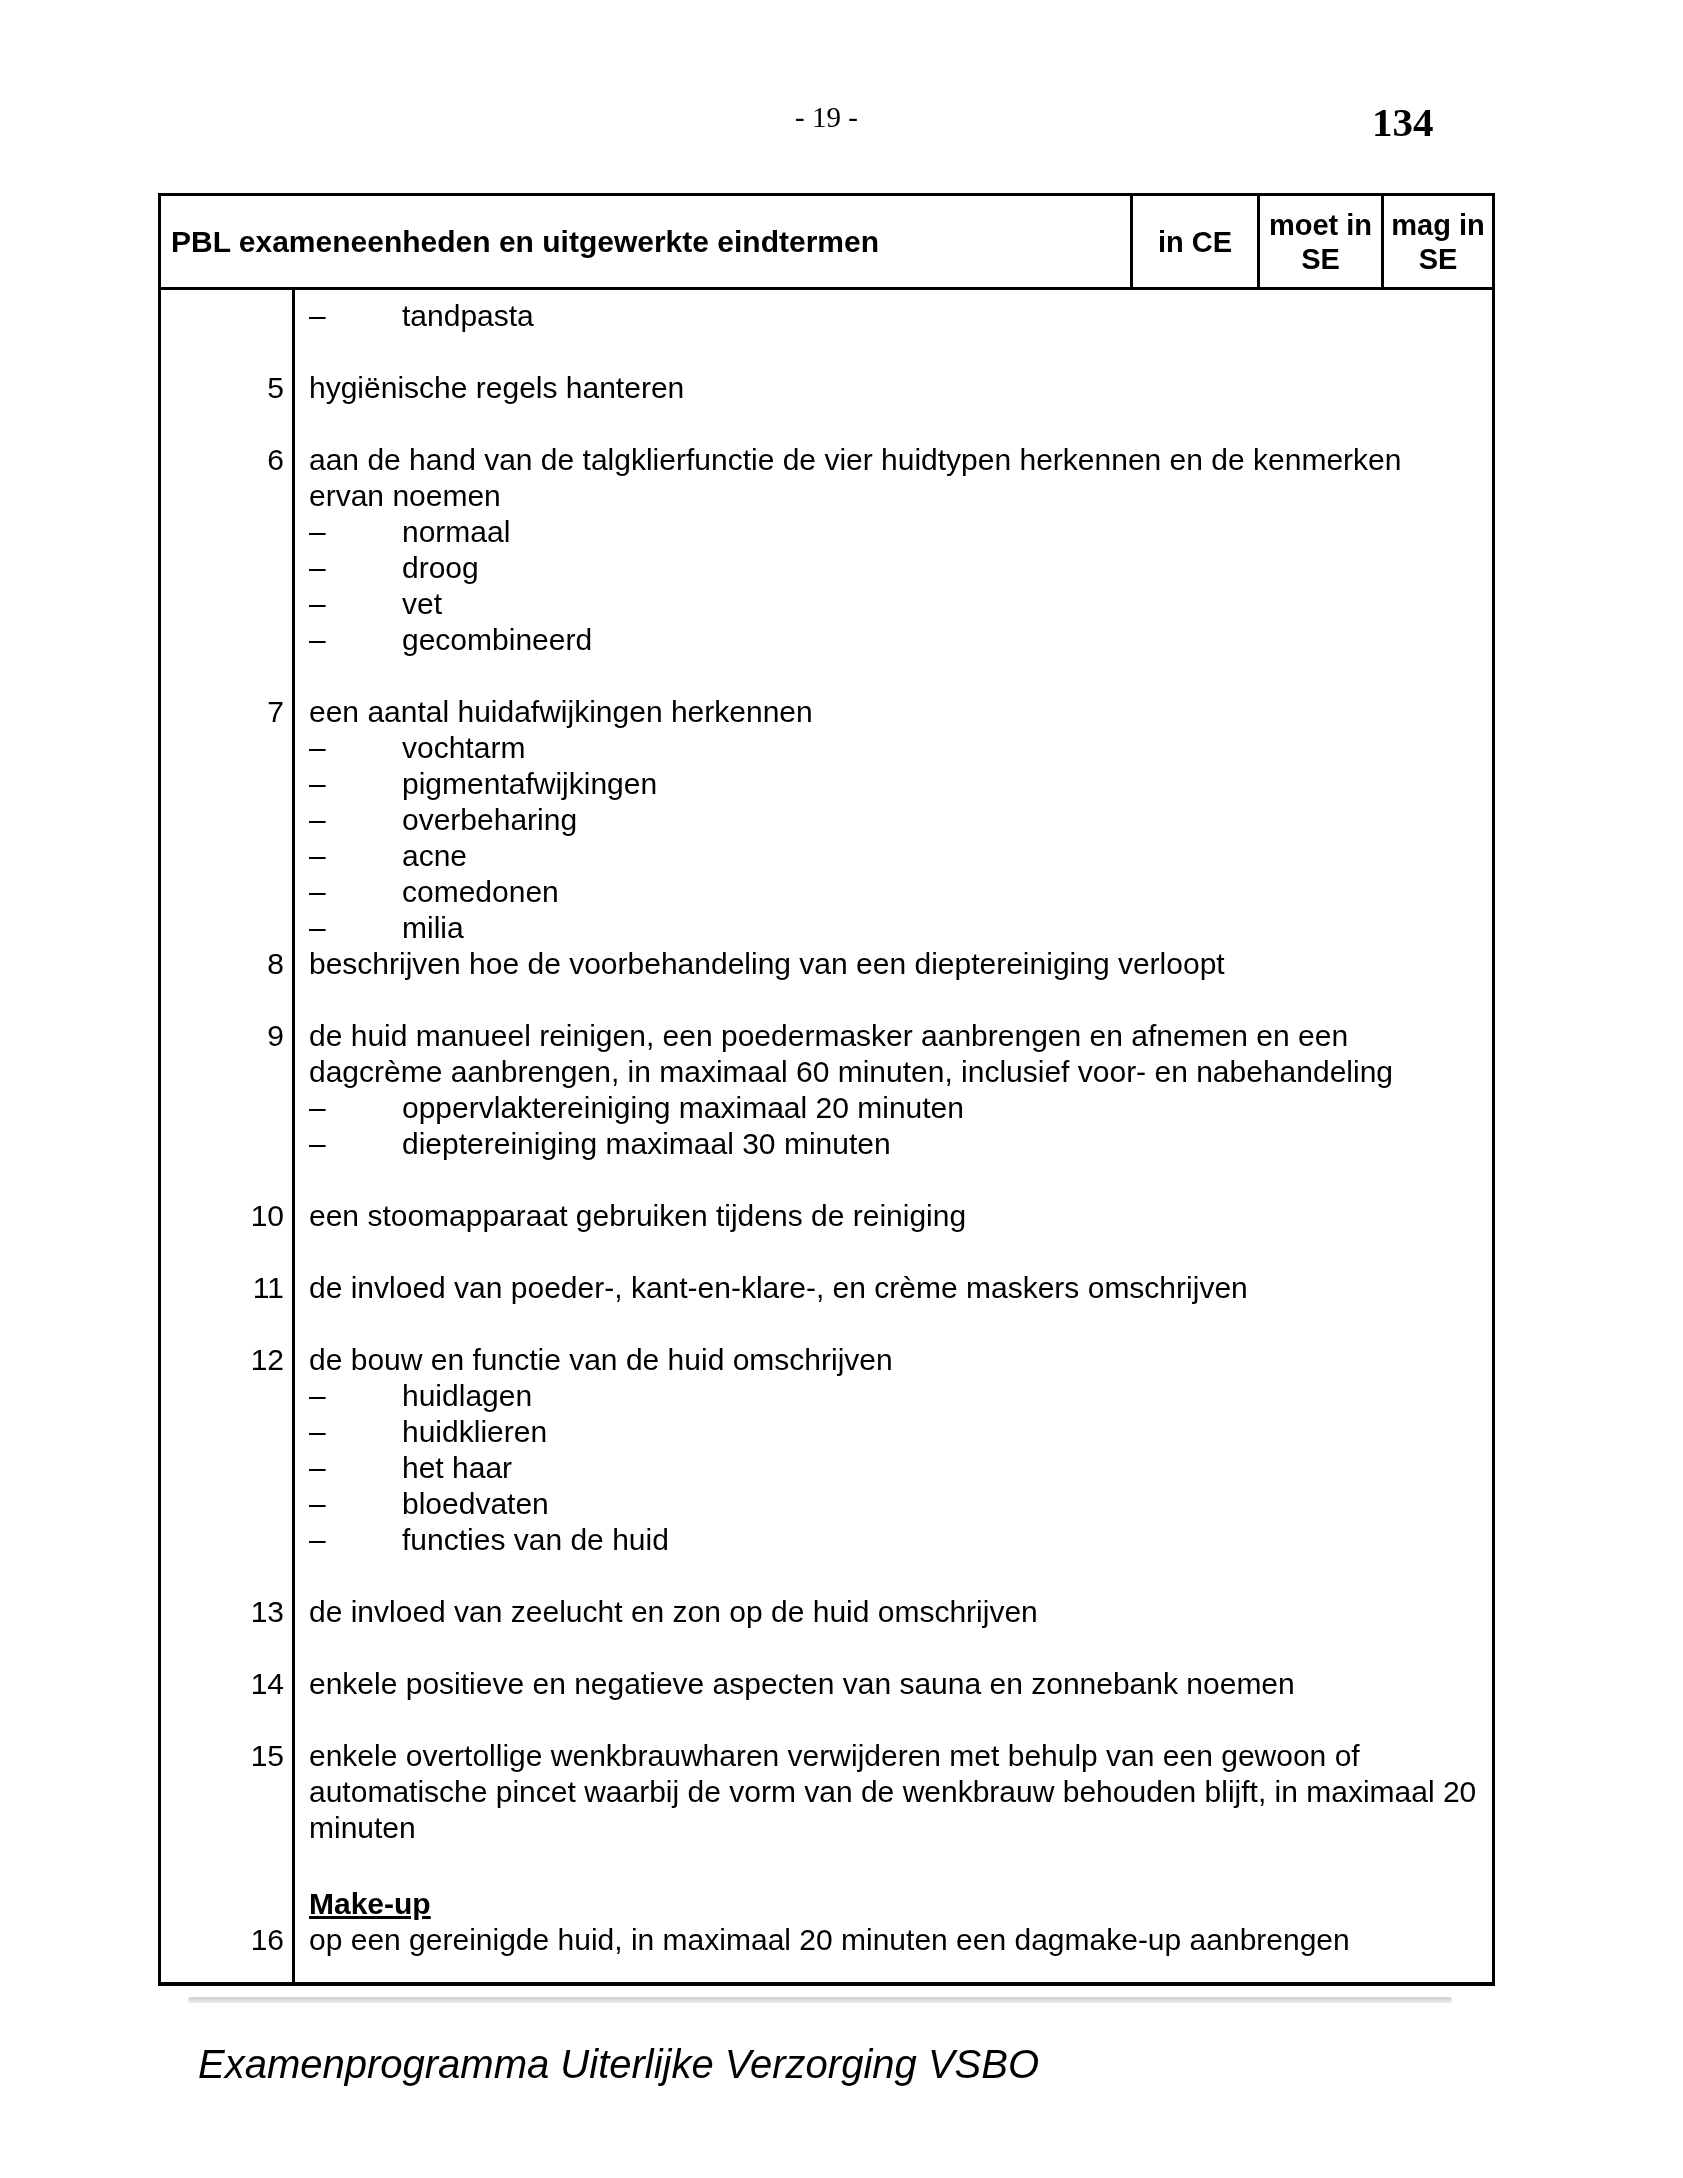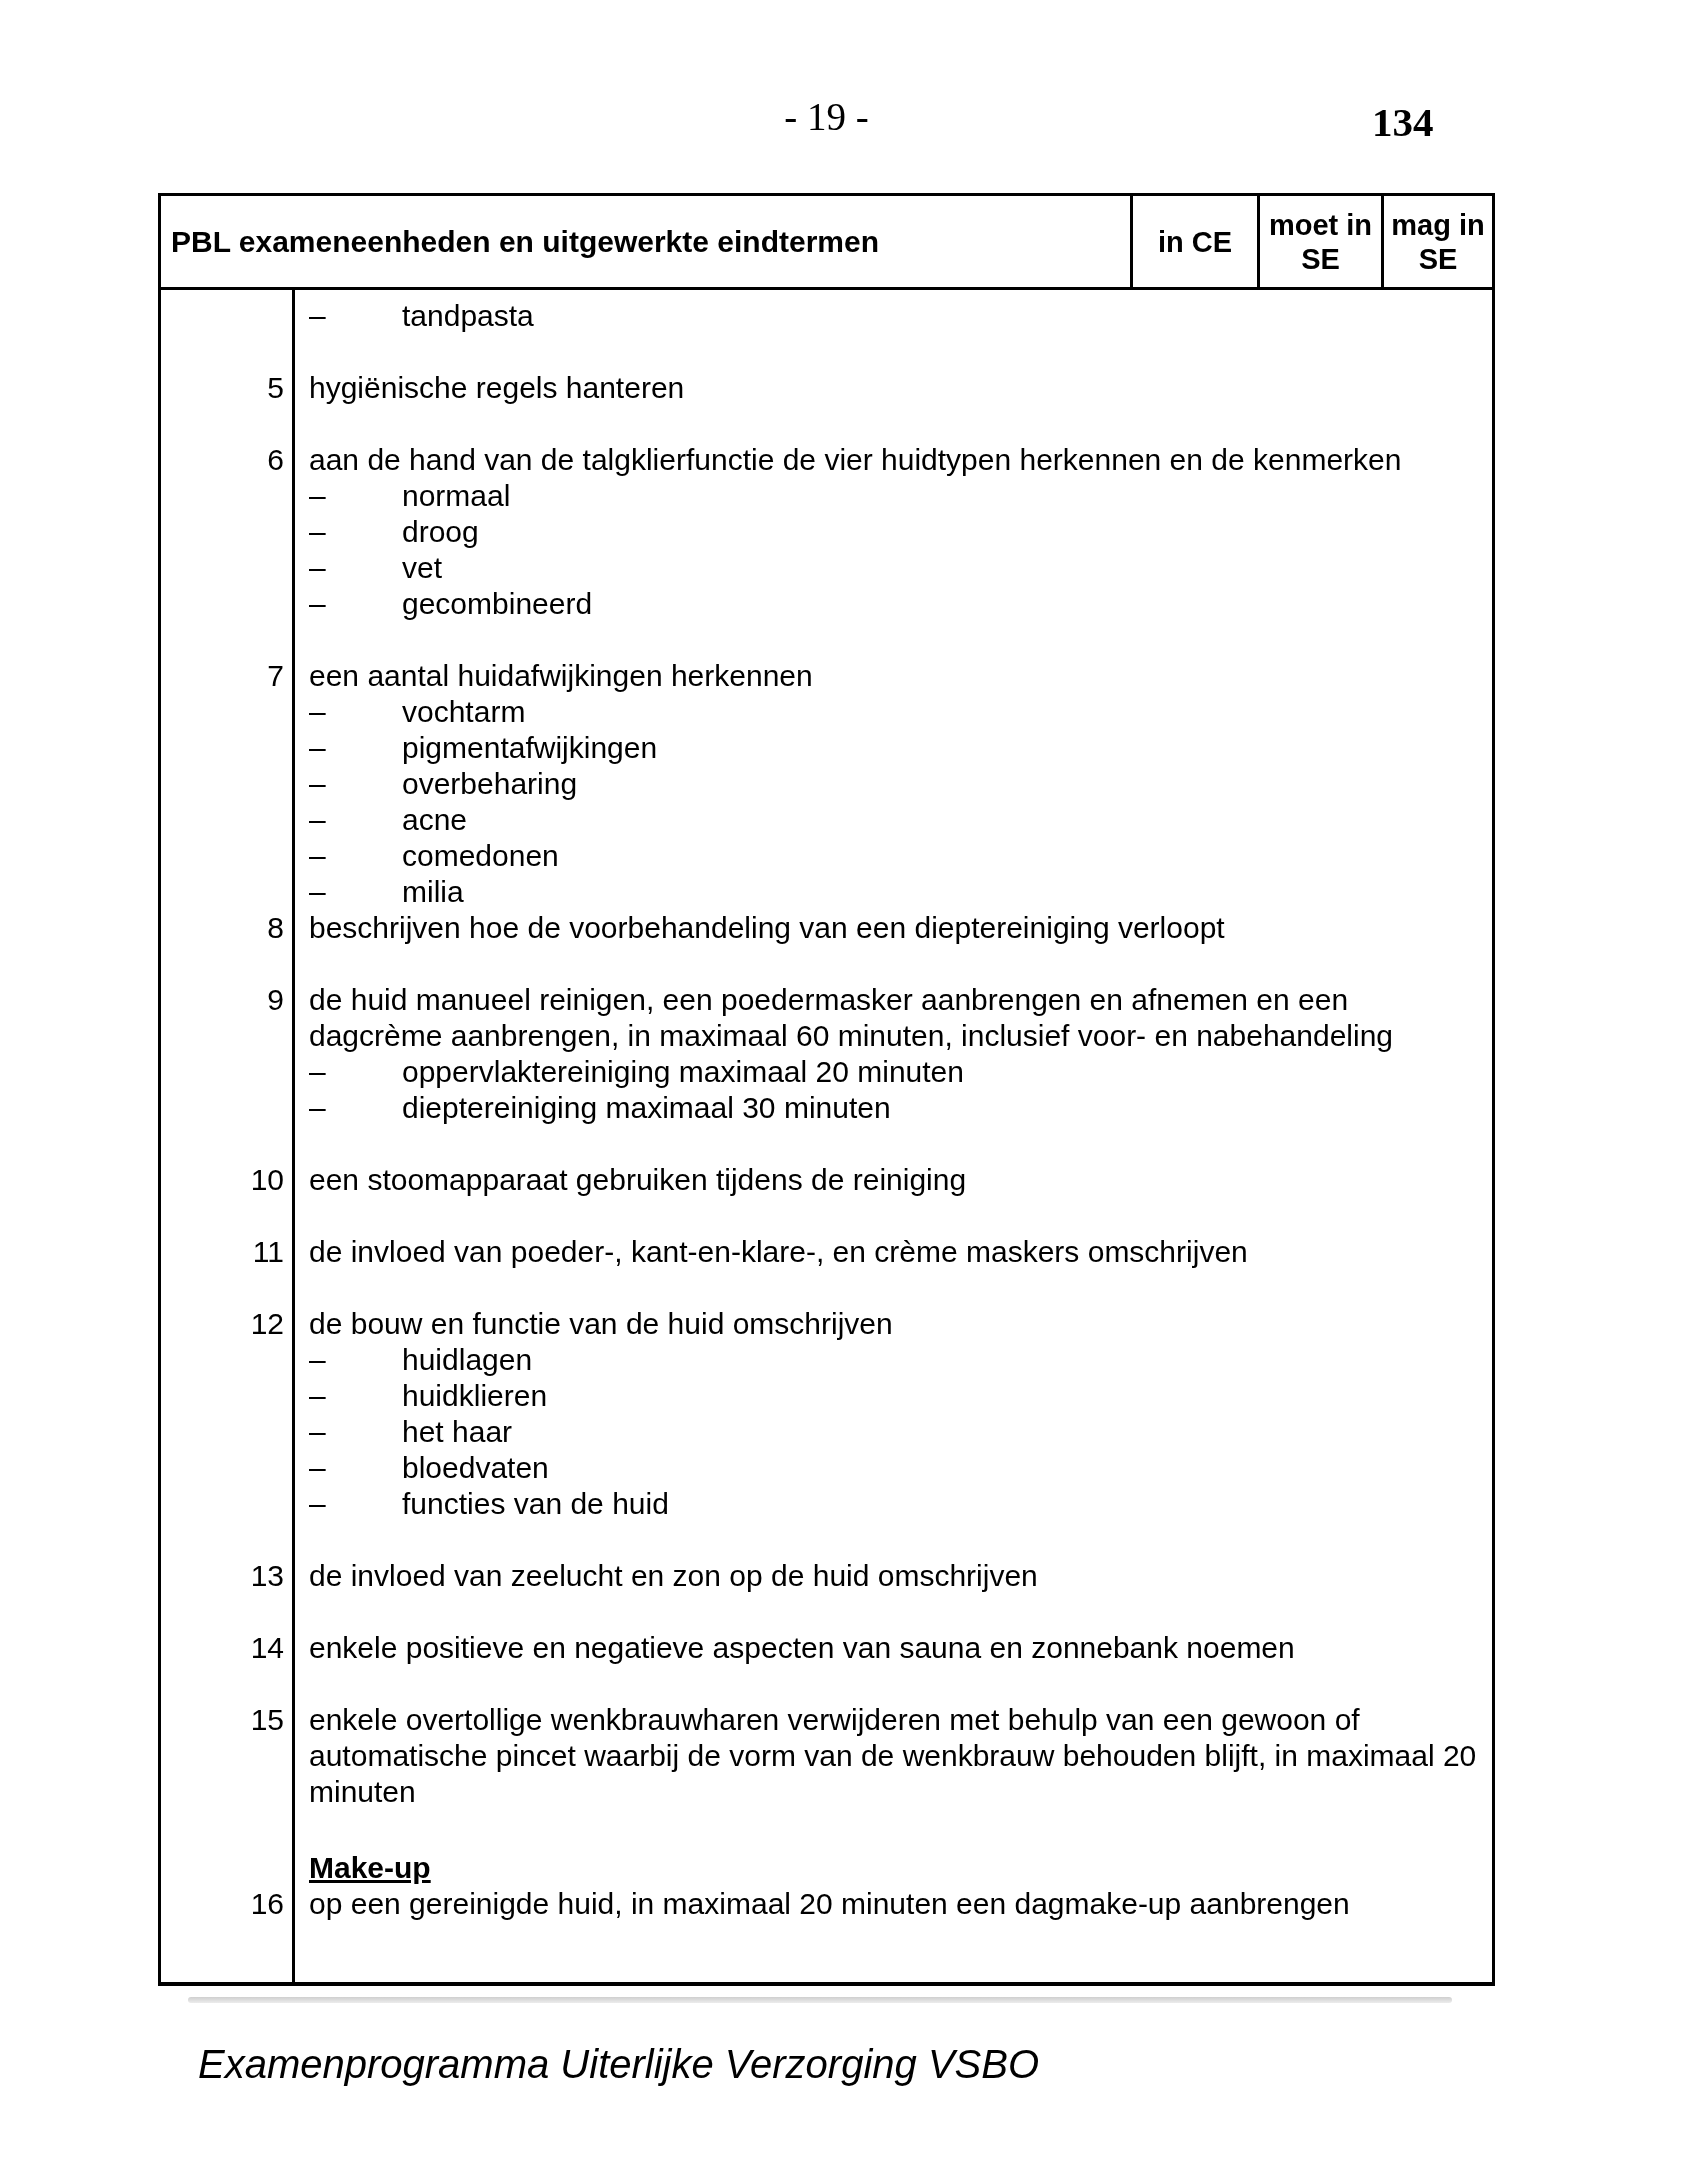--- a/index.html
+++ b/index.html
@@ -9,21 +9,21 @@
     background:#ffffff;
     overflow:hidden;
     font-family:"Liberation Sans",sans-serif;
     color:#000000;
   }
   
   .head-center{
     position:absolute;left:158px;top:99px;width:1337px;
     text-align:center;
     font-family:"Liberation Serif",serif;
-    font-size:39px;line-height:36px;
+    font-size:29px;line-height:36px;
   }
   .head-corner{
     position:absolute;left:1372px;top:97px;
     font-family:"Liberation Serif",serif;
     font-weight:bold;font-size:41px;line-height:51px;
   }
   
   .doc-table{
     position:absolute;left:158px;top:193px;width:1337px;
     box-sizing:border-box;
@@ -110,20 +110,21 @@
         </div>
 
         <div class="item gap">
           <span class="item-num">5</span>
           <div class="line">hygiënische regels hanteren</div>
         </div>
 
         <div class="item gap">
           <span class="item-num">6</span>
           <div class="line">aan de hand van de talgklierfunctie de vier huidtypen herkennen en de kenmerken</div>
+          <div class="line">ervan noemen</div>
           <div class="sub-row">
             <span class="sub-dash">–</span>
             <span class="sub-text">normaal</span>
           </div>
           <div class="sub-row">
             <span class="sub-dash">–</span>
             <span class="sub-text">droog</span>
           </div>
           <div class="sub-row">
             <span class="sub-dash">–</span>

